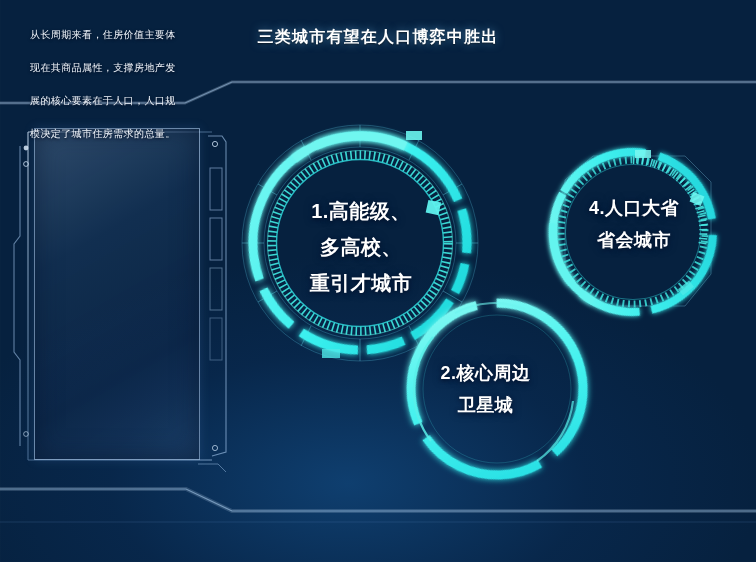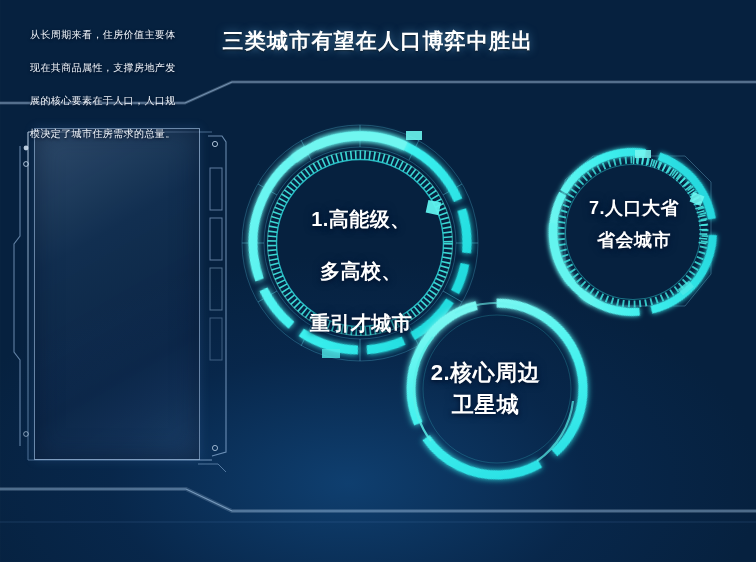--- a/index.html
+++ b/index.html
@@ -48,21 +48,21 @@
   }
 
   
   .hdr-diag{position:absolute;left:0;top:78px;width:756px;height:26px;}
   .bot-diag{position:absolute;left:0;top:482px;width:756px;height:46px;}
 
   
   .title{
     position:absolute;left:0;top:27px;width:756px;
     text-align:center;
-    font-size:21px;font-weight:bold;
+    font-size:16px;font-weight:bold;
     letter-spacing:1.2px;
     color:#ffffff;
     text-shadow:0 0 8px rgba(120,200,255,.55),0 1px 2px rgba(0,0,0,.8);
     z-index:9;
   }
 
   
   .panel-wrap{position:absolute;left:12px;top:116px;width:224px;height:360px;z-index:6;}
   .panel-frame{position:absolute;inset:0;}
   .panel-inner{
@@ -84,22 +84,22 @@
   .circle{position:absolute;z-index:5;}
   .c-label{
     position:absolute;
     text-align:center;
     color:#ffffff;font-weight:bold;
     text-shadow:0 1px 4px rgba(0,12,34,.95),0 0 9px rgba(0,30,70,.6);
     white-space:pre-line;
     z-index:8;
     pointer-events:none;
   }
-  #c1-label{left:255px;top:193px;width:212px;font-size:20px;line-height:52px;letter-spacing:.5px;}
-  #c2-label{left:405px;top:357px;width:161px;font-size:22px;line-height:32px;letter-spacing:.5px;}
+  #c1-label{left:255px;top:193px;width:212px;font-size:20px;line-height:36px;letter-spacing:.5px;}
+  #c2-label{left:405px;top:357px;width:161px;font-size:18px;line-height:32px;letter-spacing:.5px;}
   #c3-label{left:540px;top:192px;width:188px;font-size:18px;line-height:32px;letter-spacing:.5px;}
 
   svg{display:block;overflow:visible;}
 </style>
 </head>
 <body>
 
 <div id="stage">
 
   <div class="bg-final"></div>
@@ -222,21 +222,21 @@
 
       <circle cx="98" cy="98" r="72" fill="none" stroke="#3de3de" stroke-width="7" stroke-opacity=".85" stroke-dasharray="1.4 2.8 1.4 2.8" pathLength="360" stroke-dashoffset="0" transform="rotate(-92 98 98)" style="stroke-dasharray:1.5 3;"></circle>
       <path d="M98 26 A72 72 0 0 1 167 112" fill="none" stroke="#4aeae4" stroke-width="8" stroke-opacity=".9" stroke-dasharray="1.5 3"></path>
       <circle cx="98" cy="98" r="67.5" fill="none" stroke="#2fd0d8" stroke-width="1.1" stroke-opacity=".45"></circle>
 
       <rect x="156" y="60" width="12" height="10" fill="#6cf5ef" opacity=".9" transform="rotate(22 162 65)"></rect>
       <rect x="100" y="16" width="16" height="8" fill="#7af7f0" opacity=".85"></rect>
       <rect x="144" y="150" width="14" height="8" fill="#4fe9e8" opacity=".75" transform="rotate(-38 151 154)"></rect>
     </svg>
   </div>
-  <div class="c-label" id="c3-label">7.人口大省
+  <div class="c-label" id="c3-label">4.人口大省
 省会城市</div>
 
   <div class="circle" style="left:397px;top:289px;width:200px;height:200px;z-index:7;">
     <svg width="200" height="200" viewBox="0 0 200 200">
       <defs>
         <linearGradient id="cy2" x1="0" y1="1" x2="1" y2="0">
           <stop offset="0%" stop-color="#21dbe2"></stop>
           <stop offset="50%" stop-color="#45f2ef"></stop>
           <stop offset="100%" stop-color="#8ffaf3"></stop>
         </linearGradient>

